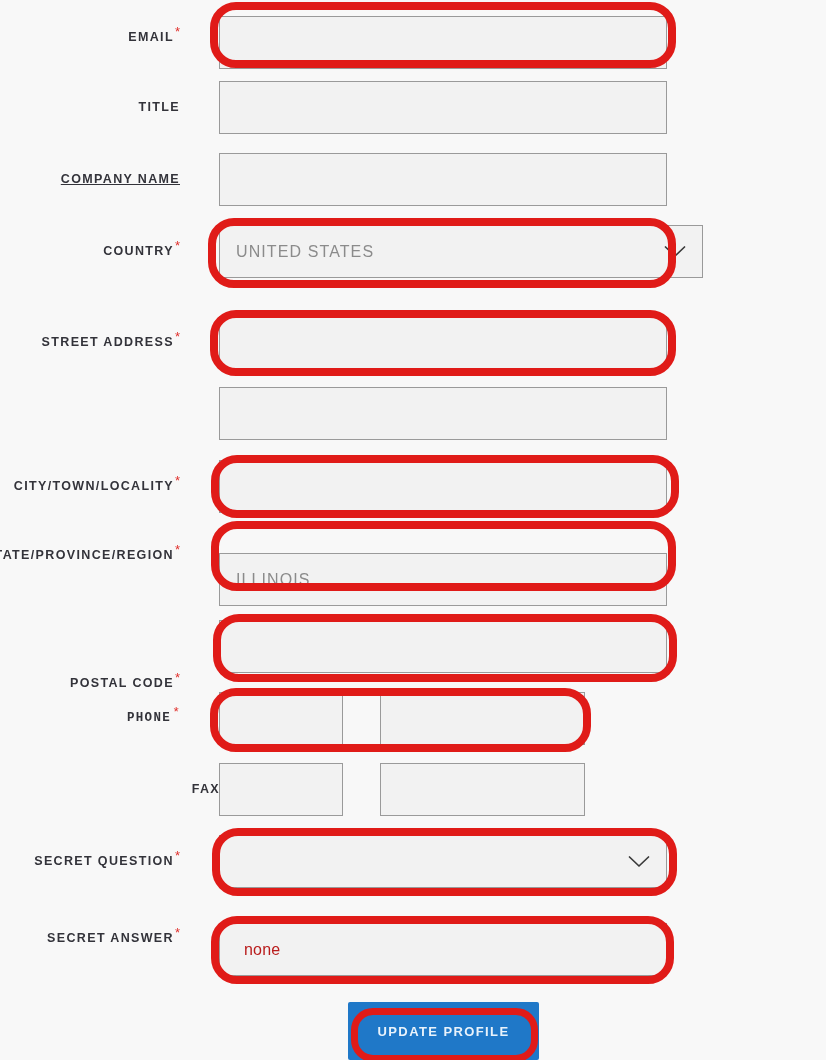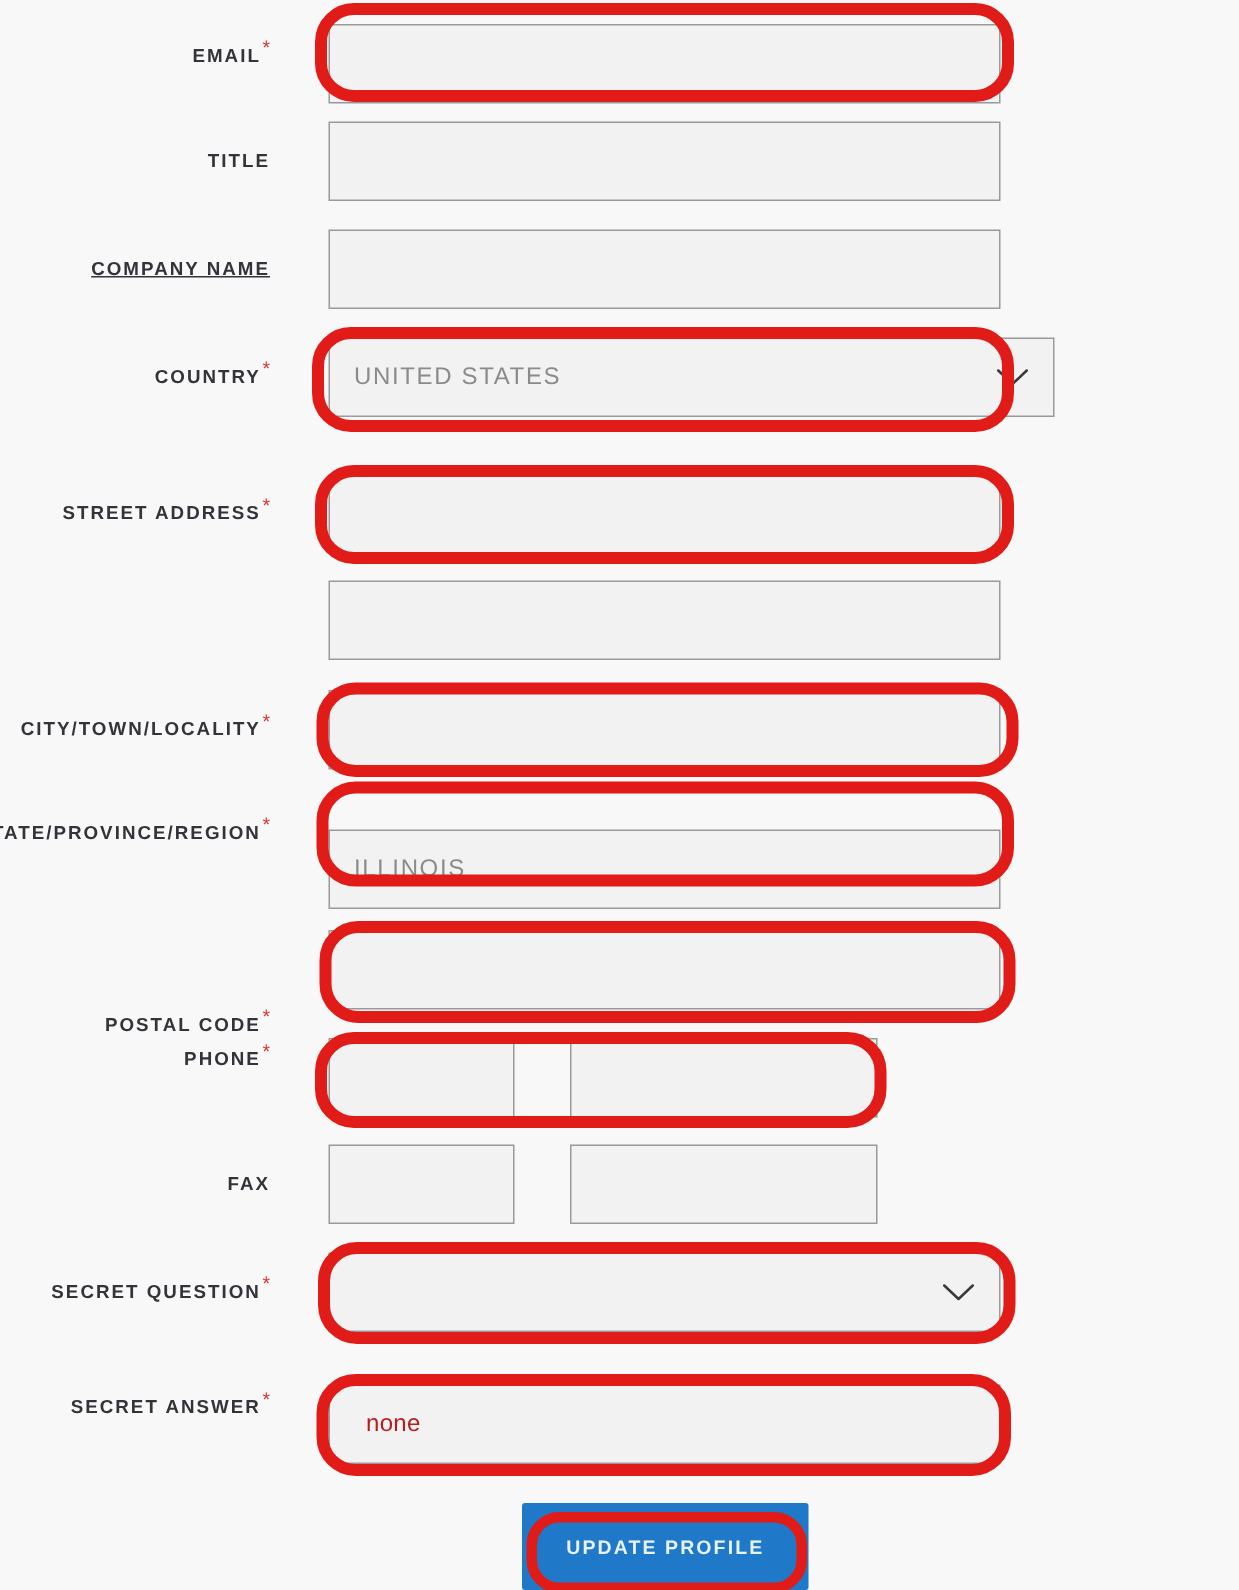--- a/index.html
+++ b/index.html
@@ -223,33 +223,33 @@
   <div class="row" style="top:620px;">
     <div class="row-label" style="top:19px;margin-top:37px;">
       <span>POSTAL CODE</span><span class="req-star">*</span>
     </div>
     <div class="field tall" style="left:219px; top:0px; width:448px;">
       <span class="field-text value"></span>
     </div>
   </div>
 
   <div class="row" style="top:692px;">
-    <div class="row-label" style="top:7px;">
+    <div class="row-label" style="top:19px;font-family:Liberation Mono, monospace;">
       <span>PHONE</span><span class="req-star">*</span>
     </div>
     <div class="field tall" style="left:219px; top:0px; width:124px;">
       <span class="field-text value"></span>
     </div>
     <div class="field tall" style="left:380px; top:0px; width:205px;">
       <span class="field-text value"></span>
     </div>
   </div>
 
   <div class="row" style="top:763px;">
-    <div class="row-label" style="top:19px;">
+    <div class="row-label" style="top:19px;padding-left:40px;">
       <span>FAX</span>
     </div>
     <div class="field tall" style="left:219px; top:0px; width:124px;">
       <span class="field-text value"></span>
     </div>
     <div class="field tall" style="left:380px; top:0px; width:205px;">
       <span class="field-text value"></span>
     </div>
   </div>
 

